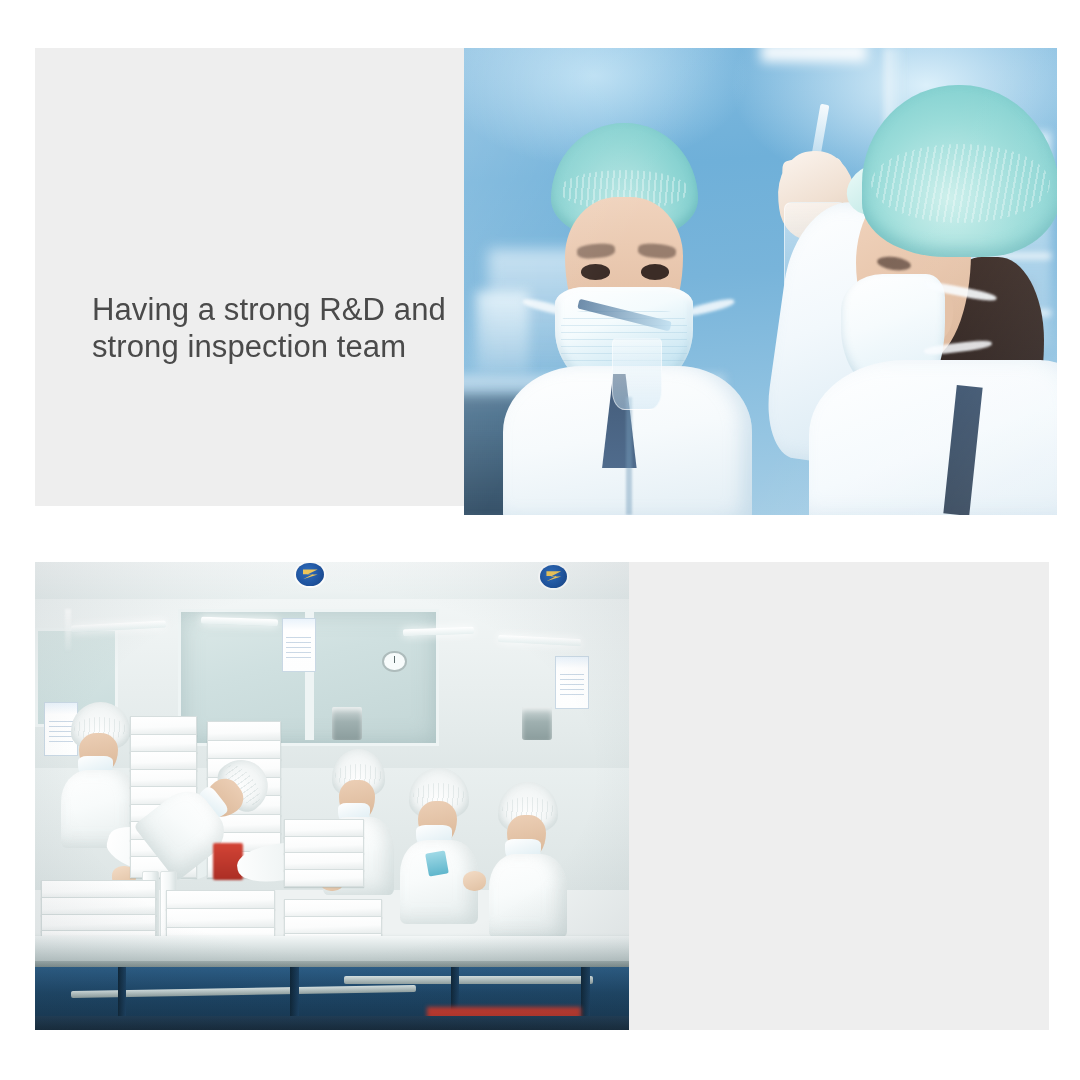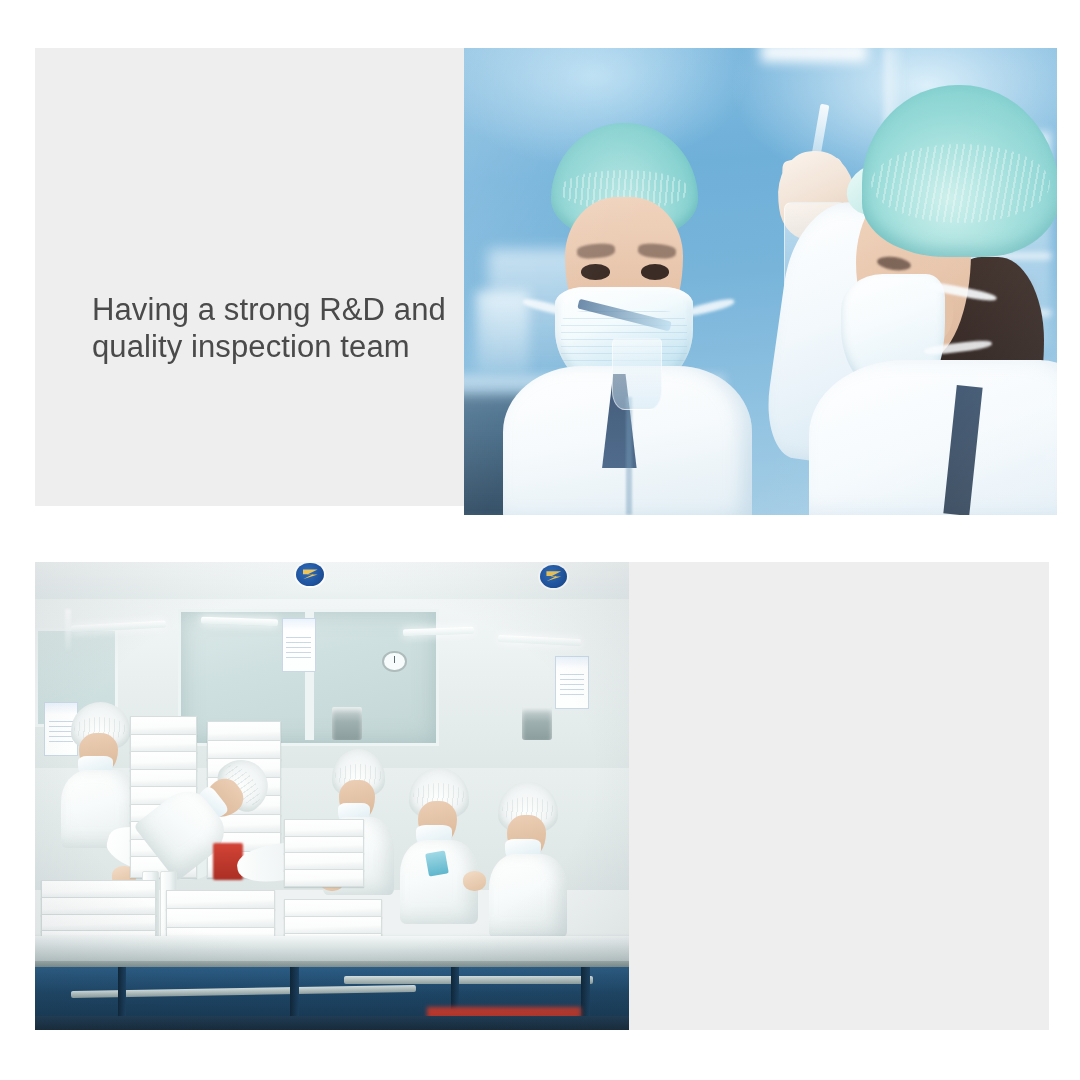--- a/index.html
+++ b/index.html
@@ -533,21 +533,21 @@
     background: radial-gradient(ellipse 80% 70% at 50% 45%, rgba(0,0,0,0) 55%, rgba(40,60,70,0.14) 100%);
     pointer-events: none;
   }
 </style>
 </head>
 <body>
 
 <div class="stage">
 
   <div class="panel" id="panel-top">
-    <div class="caption" id="caption-top"><span>Having a strong R&amp;D and</span><br><span>quality inspection team</span></div>
+    <div class="caption" id="caption-top"><span>Having a strong R&amp;D and</span><br><span>strong inspection team</span></div>
   </div>
 
   <div class="photo" id="photo-lab">
     <div class="lab-bg"></div>
     <div class="lab-ceil"></div>
     <div class="lab-rack"></div>
     <div class="lab-rack-line l1"></div>
     <div class="lab-rack-line l2"></div>
     <div class="lab-rack-line l3"></div>
     <div class="lab-post"></div>

